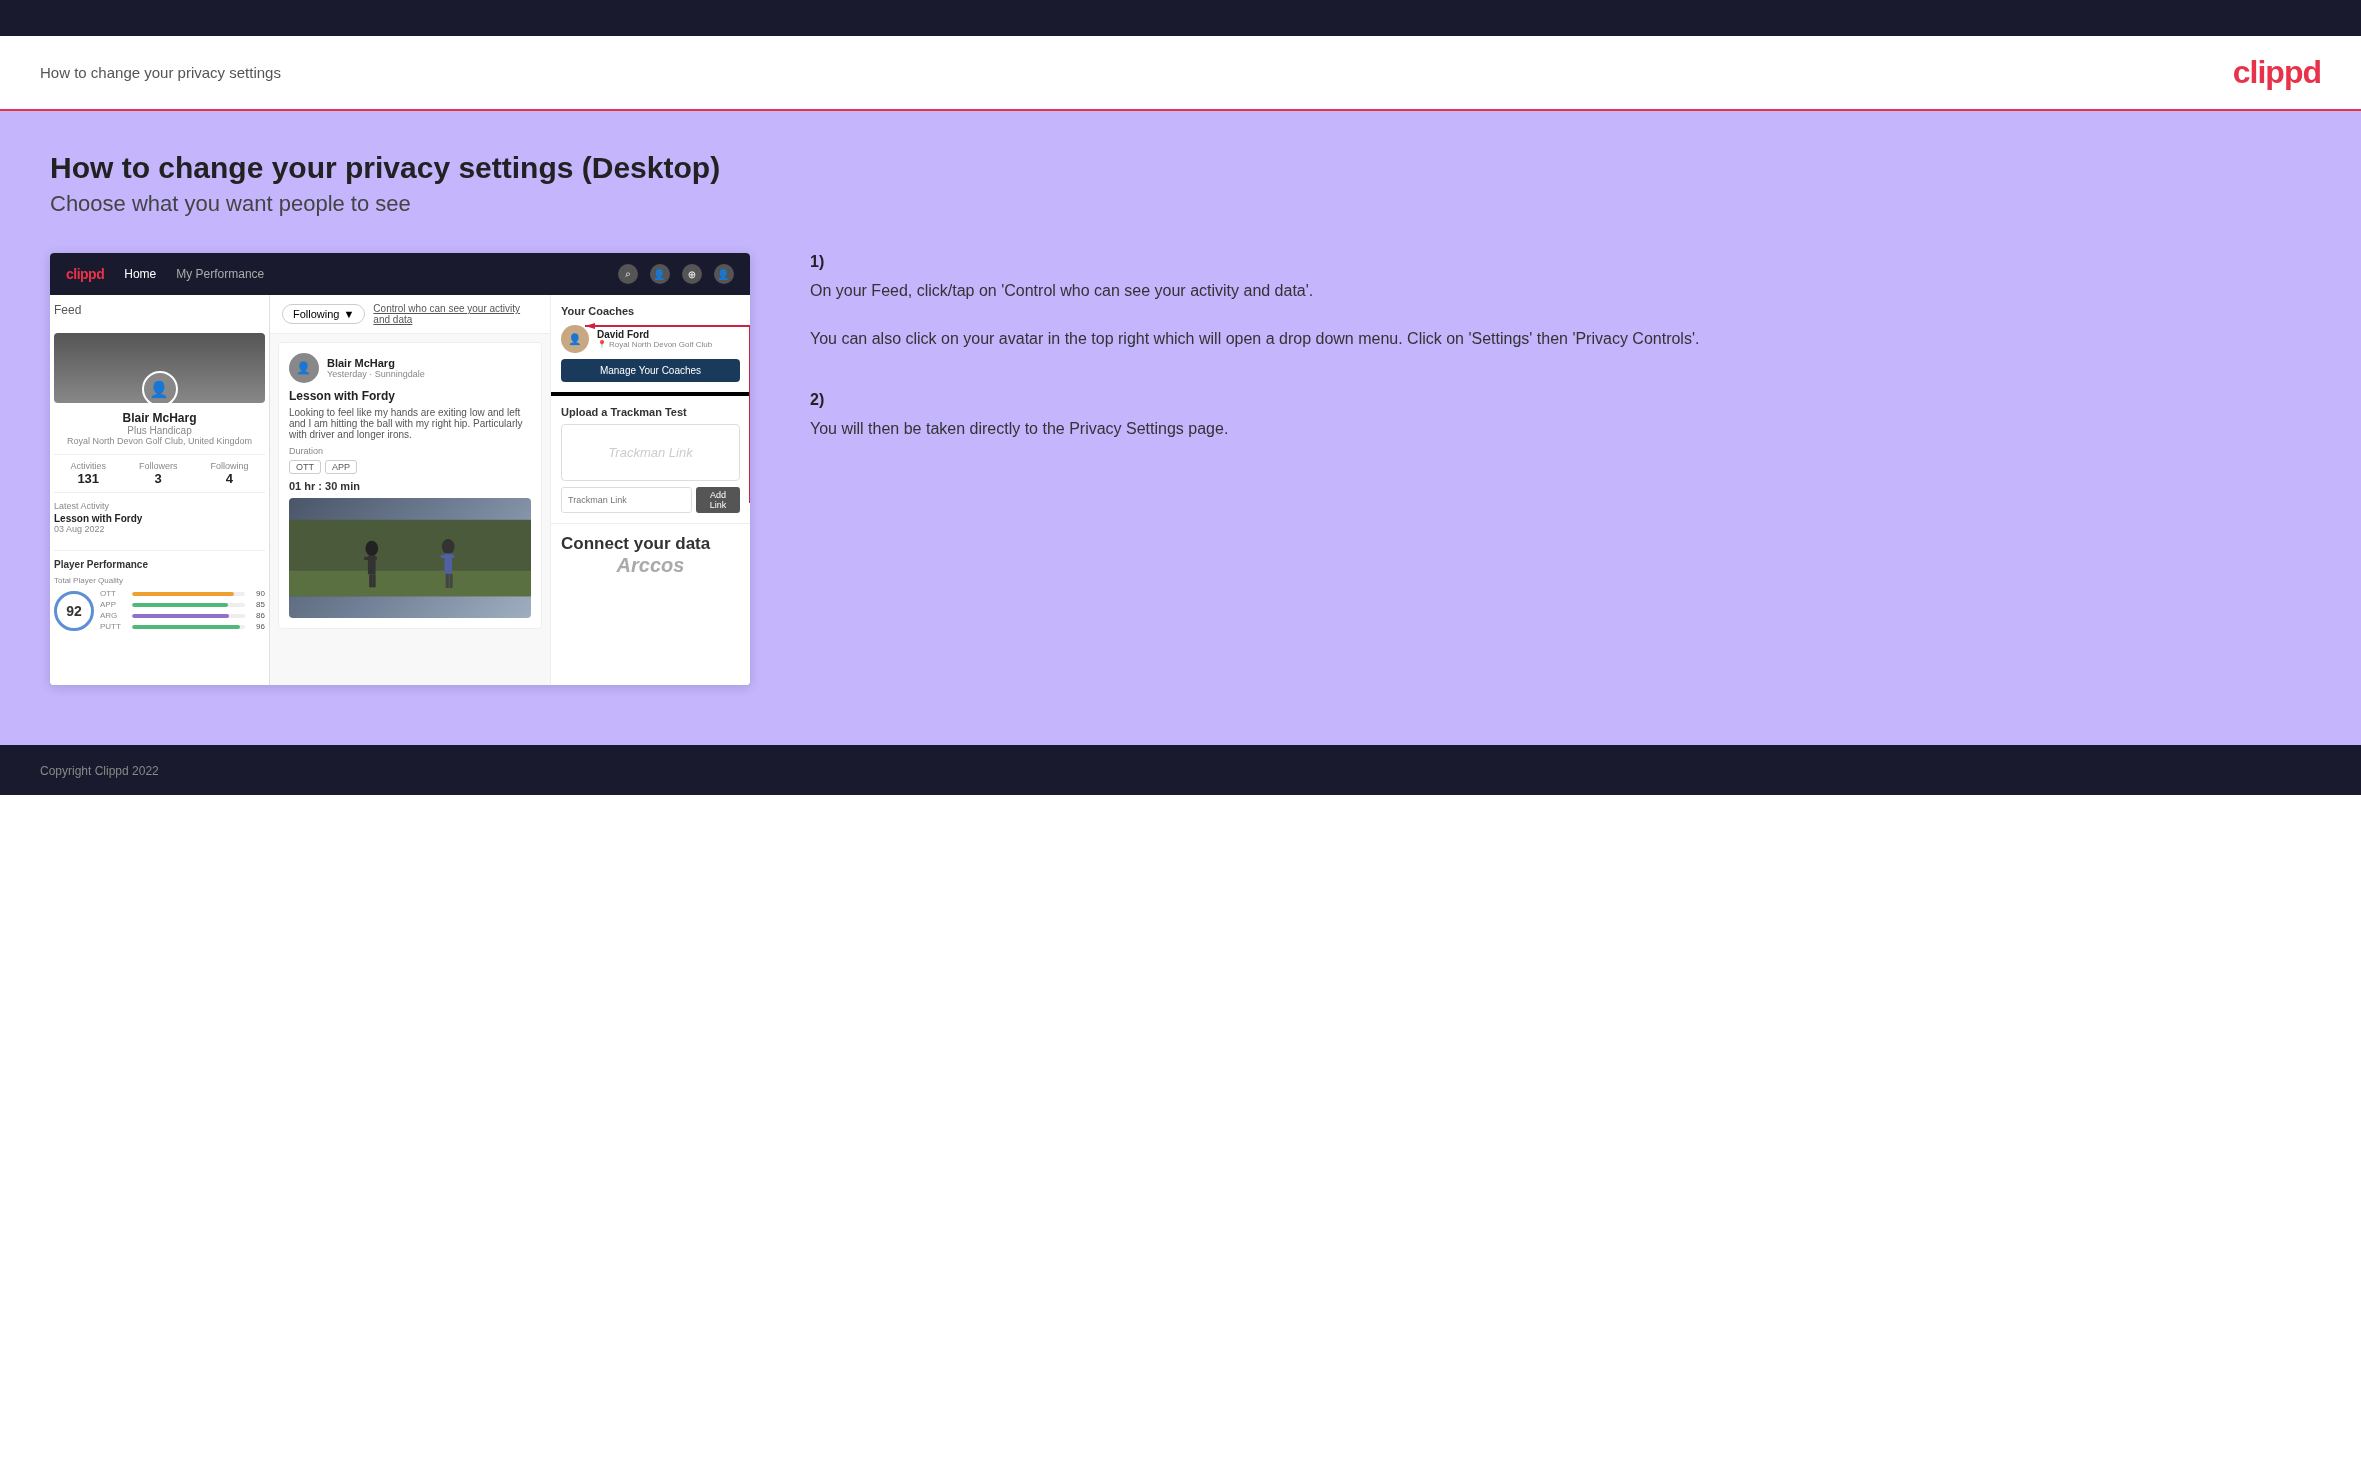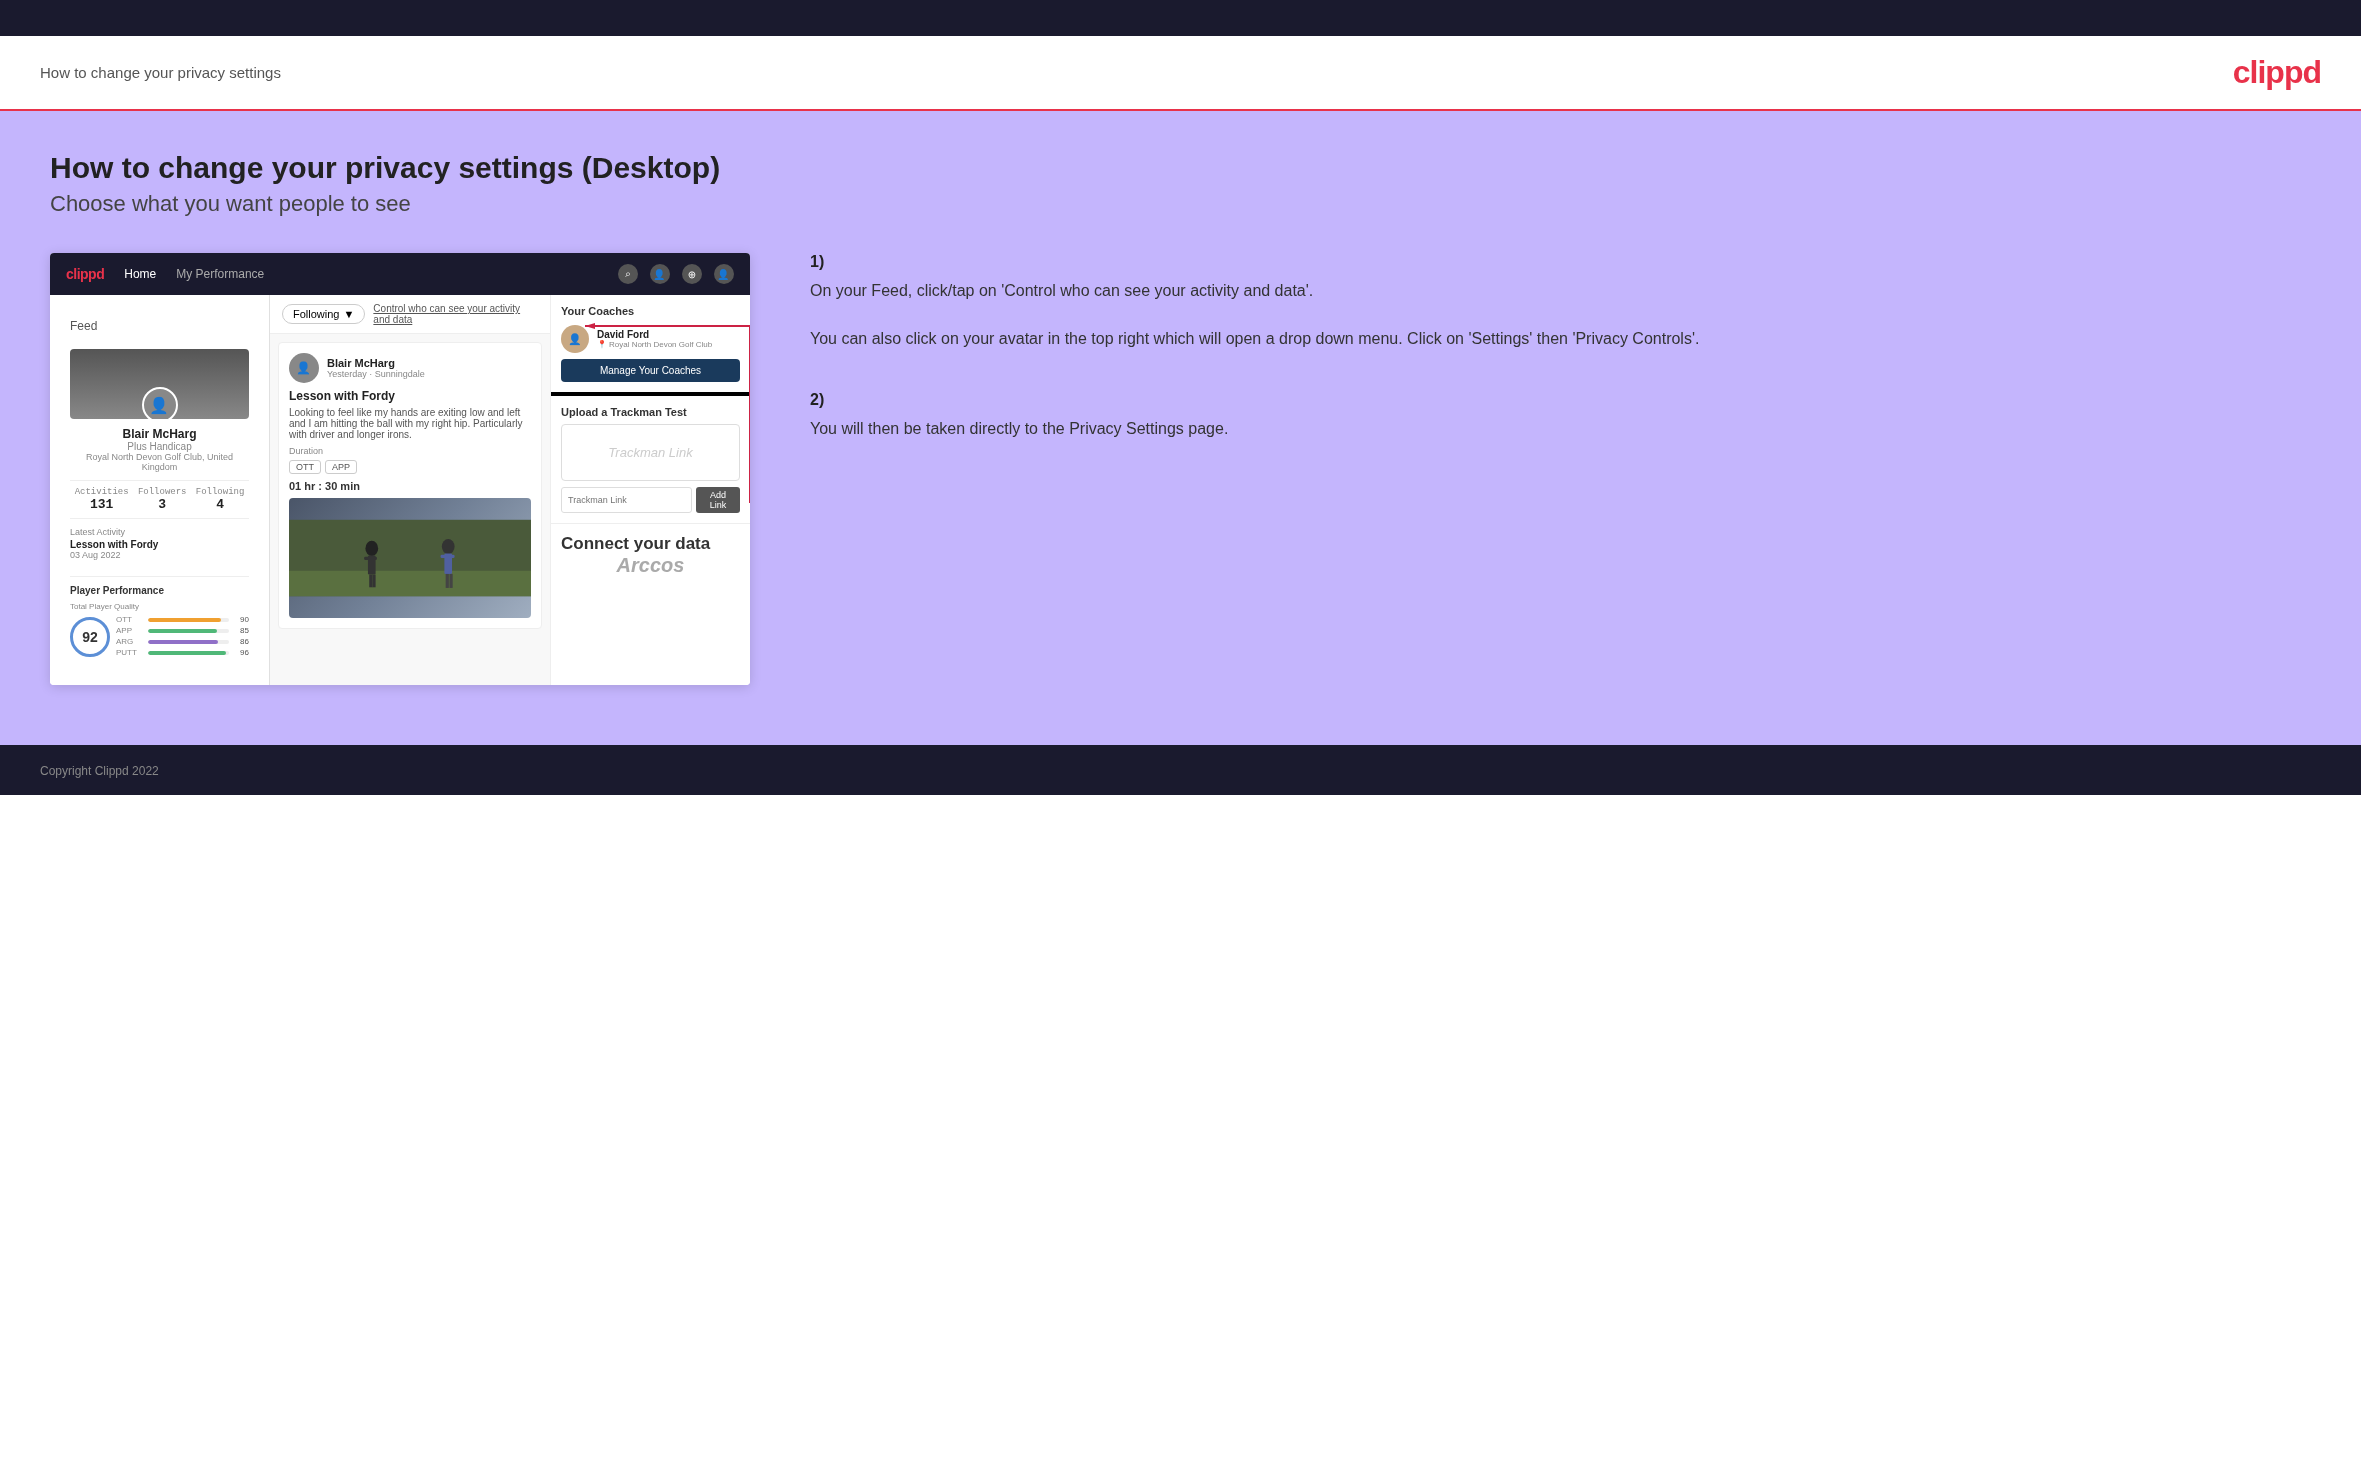--- a/index.html
+++ b/index.html
@@ -108,21 +108,21 @@
       display: flex;
       height: 390px;
     }
 
     
     .app-sidebar {
       width: 220px;
       flex-shrink: 0;
       background: #fff;
       border-right: 1px solid #e0e0e0;
-      padding: 20px;
+      padding: 4px;
     }
     .feed-tab {
       font-size: 12px;
       color: #555;
       padding: 4px 0;
       margin-bottom: 12px;
     }
     .profile-img-area {
       width: 100%;
       height: 70px;
@@ -166,21 +166,20 @@
     .stats-row {
       display: flex;
       justify-content: space-around;
       margin-bottom: 8px;
       border-top: 1px solid #eee;
       border-bottom: 1px solid #eee;
       padding: 6px 0;
     }
     .stat-item {
       text-align: center;
-      font-family: Liberation Mono, monospace;
     }
     .stat-label {
       font-size: 9px;
       color: #888;
     }
     .stat-value {
       font-size: 13px;
       font-weight: bold;
       color: #222;
     }

